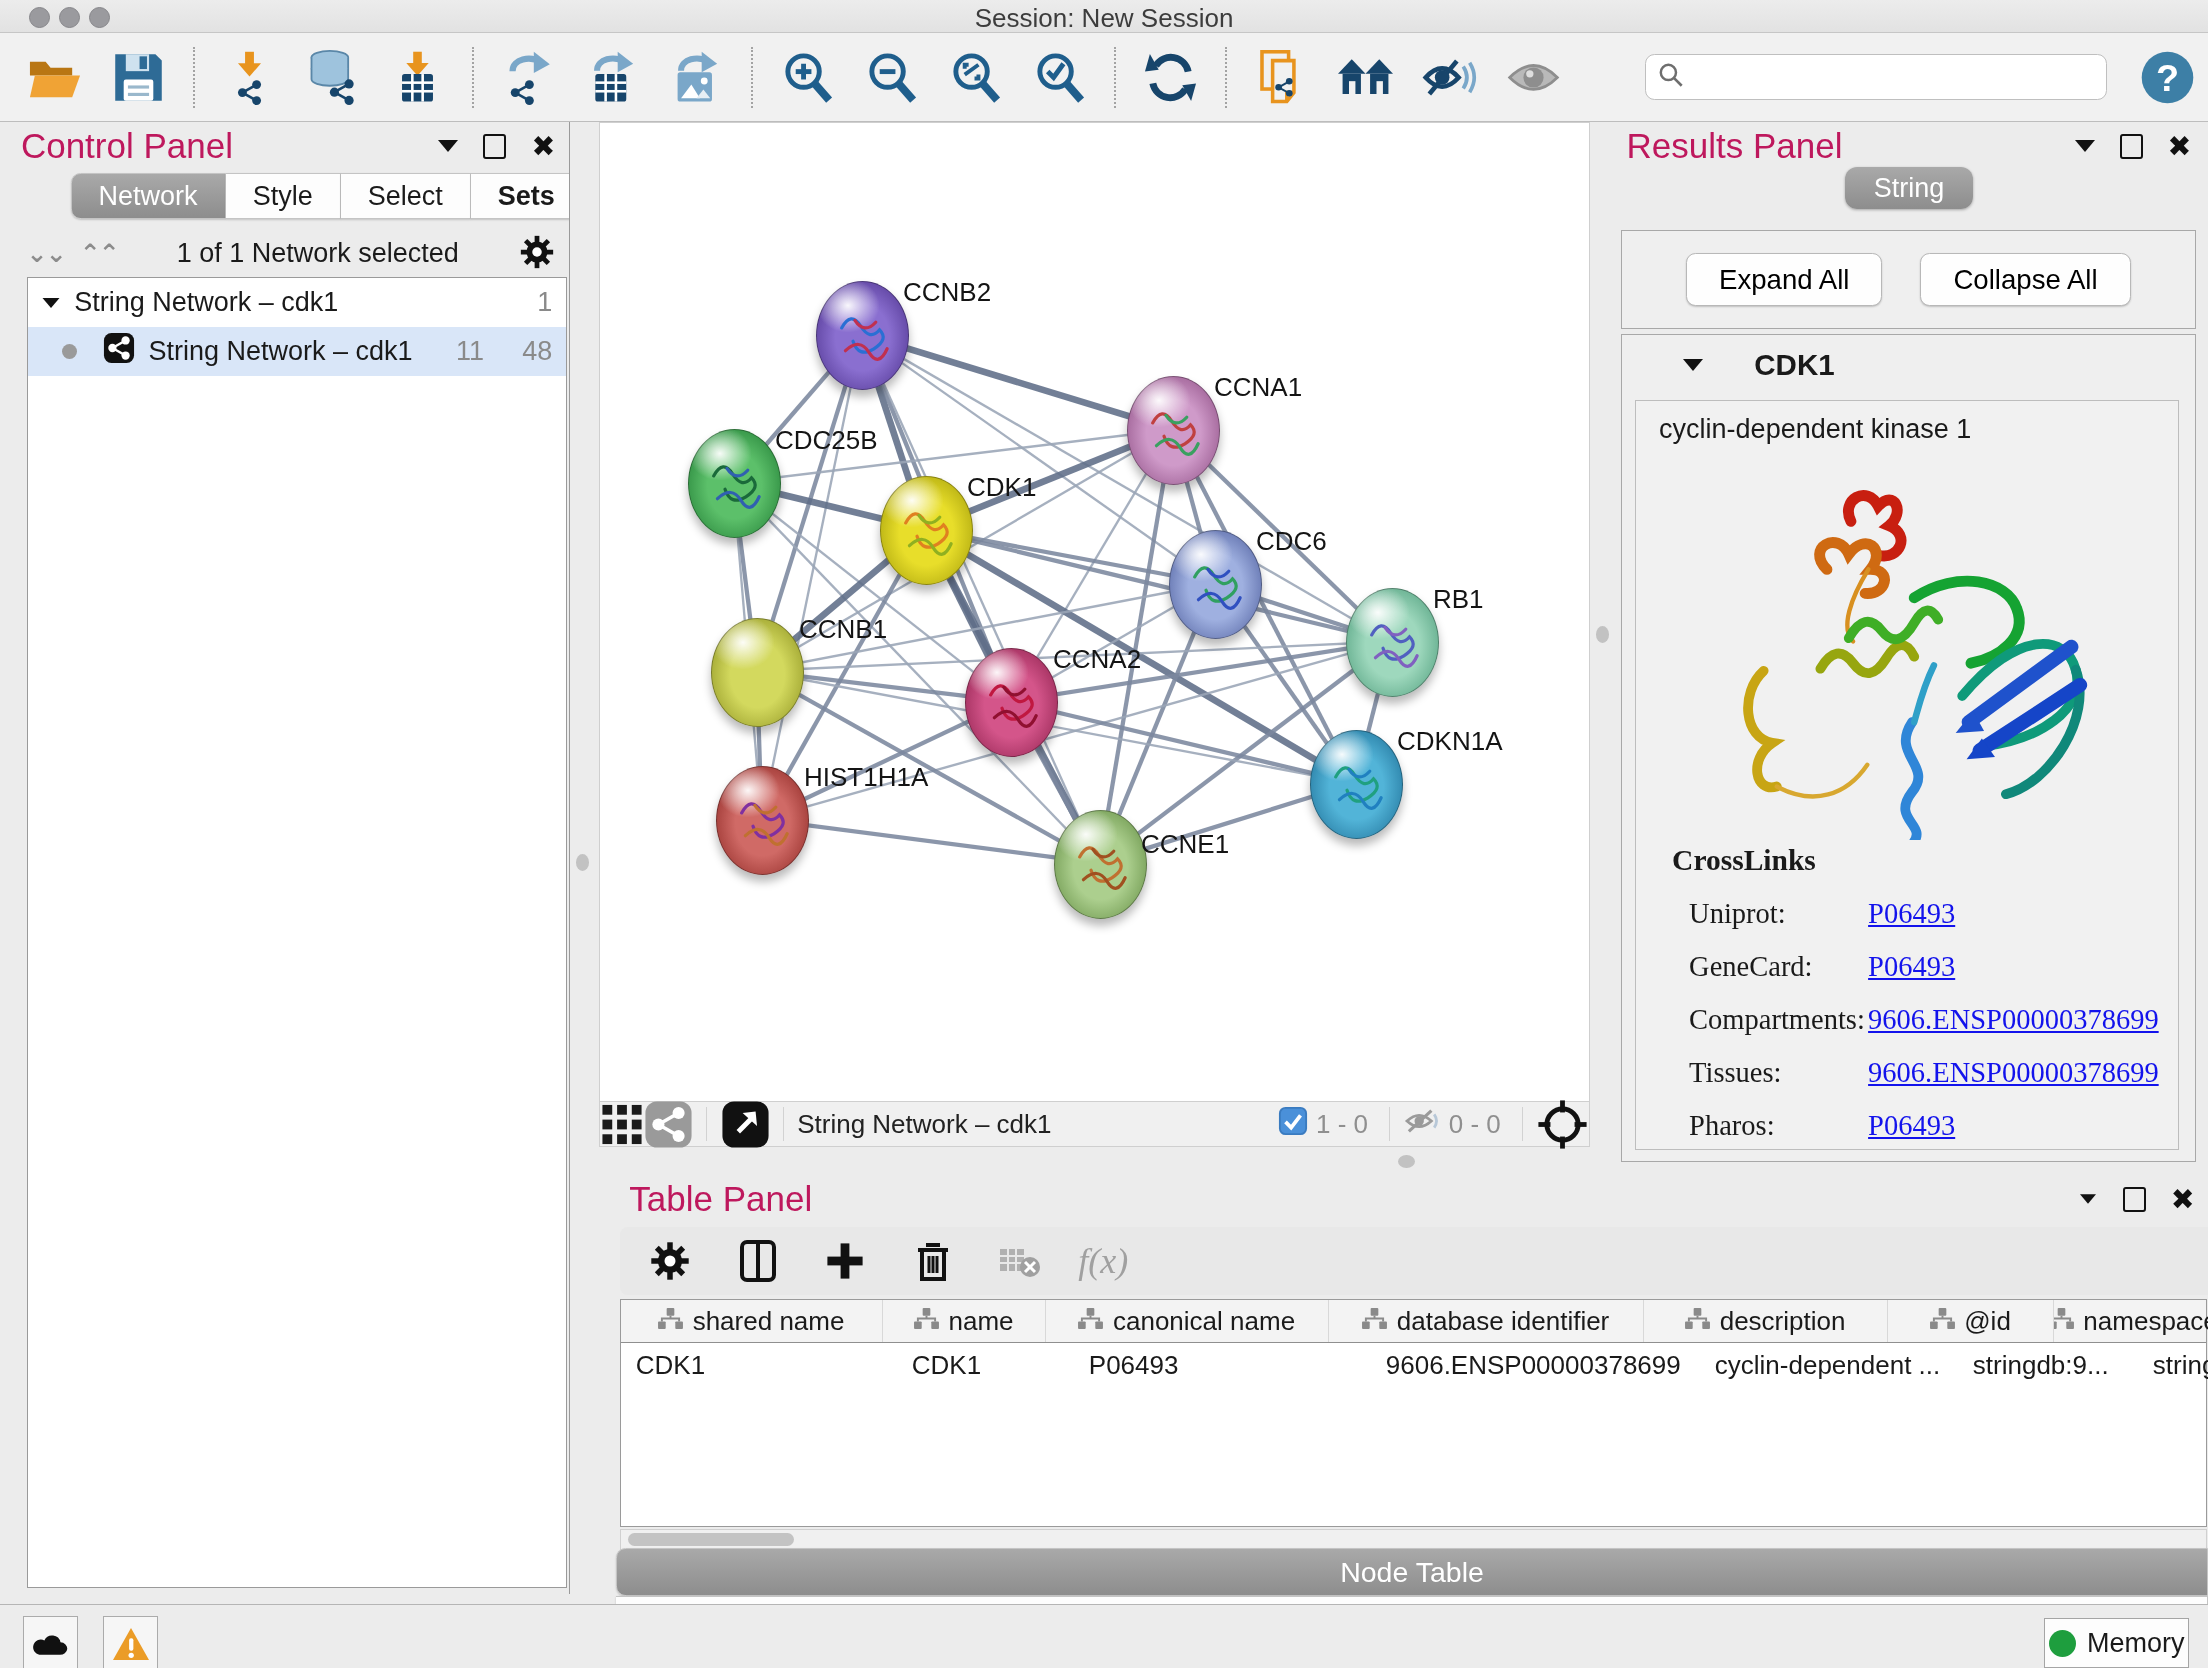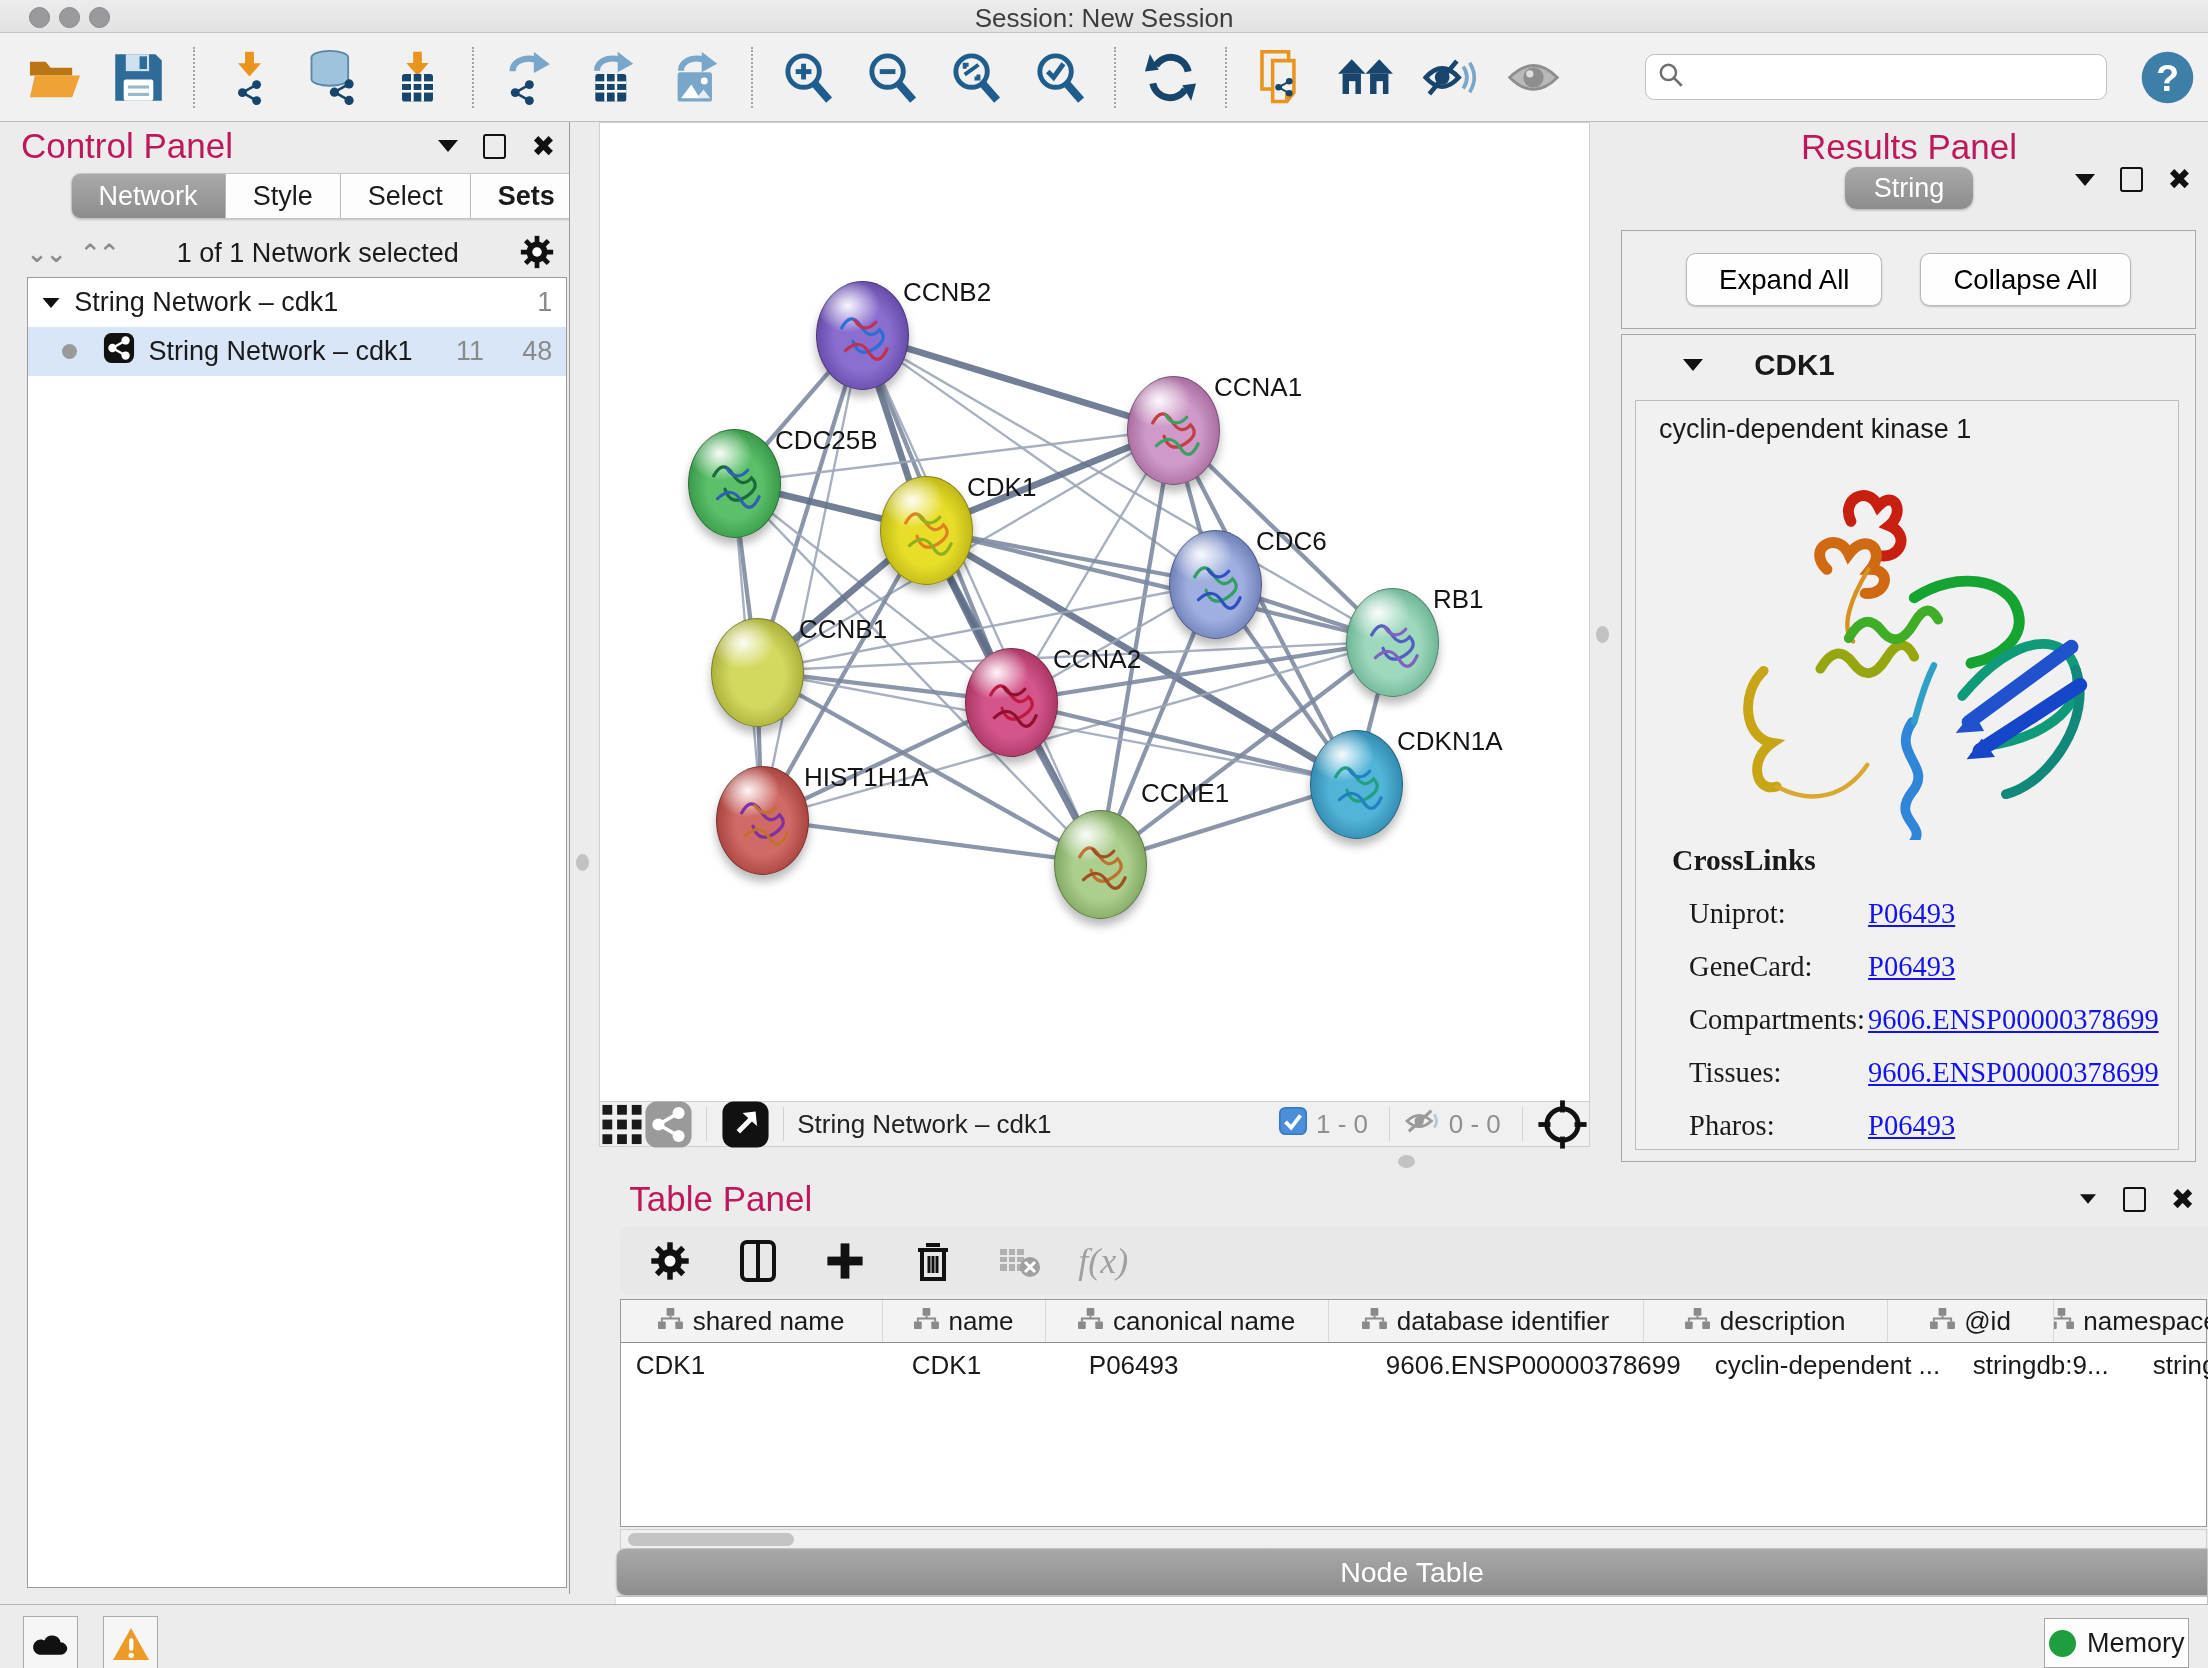--- a/index.html
+++ b/index.html
@@ -551,21 +551,21 @@
       </div>
       <div class="node-label" style="left: 204px; top: 639px;">HIST1H1A</div>
       <div class="node" style="left: 454px; top: 687px; background: radial-gradient(58% 42% at 34% 22%, rgba(255, 255, 255, 0.95), rgba(255, 255, 255, 0) 60%), radial-gradient(at 50% 52%, rgb(172, 207, 142) 42%, rgb(95, 138, 63) 96%); border: 1px solid rgba(0, 0, 0, 0.3);">
         <svg width="91" height="107" viewBox="0 0 96 112" style="position:absolute;left:0;top:0">
           <g fill="none" stroke-width="3.4" stroke-linecap="round">
             <path d="M26,48 Q36,30 46,46 T66,50 Q76,60 60,70 Q44,80 38,62" stroke="#c07030"></path>
             <path d="M30,72 Q45,58 55,74 T74,70 M40,40 Q50,55 62,42" stroke="#a05020"></path>
           </g>
         </svg>
       </div>
-      <div class="node-label" style="left: 541px; top: 655px;">CCNE1</div>
+      <div class="node-label" style="left: 541px; top: 706px;">CCNE1</div>
     </div>
 </div>
 
 <div class="abs" id="net-statusbar">
   <span class="tbicon" style="width:44px">
     <svg width="34" height="34" viewBox="0 0 36 36">
         <g fill="#1a1a1a">
           <rect x="2" y="2" width="8" height="8"></rect>
           <rect x="14" y="2" width="8" height="8"></rect>
           <rect x="26" y="2" width="8" height="8"></rect>
@@ -628,21 +628,21 @@
           <line x1="22" y1="2" x2="22" y2="12"></line>
           <line x1="22" y1="32" x2="22" y2="42"></line>
           <line x1="2" y1="22" x2="12" y2="22"></line>
           <line x1="32" y1="22" x2="42" y2="22"></line>
         </g>
       </svg>
   </span>
 </div>
 
 <div class="abs" id="results-panel">
-  <div style="display:flex;align-items:center;padding:0 9.5px;height:38px;flex-direction:column;">
+  <div style="display:flex;align-items:center;padding:0 9.5px;height:38px;">
     <span class="panel-title">Results Panel</span>
     <span class="panel-ctrl" style="margin-left:auto">
       <span class="tri-down"></span>
       <span class="box-float"></span>
       <span class="x-close">✖</span>
     </span>
   </div>
   <div id="rp-stringtab">
       <span class="pill-sel">String</span>
     </div>

